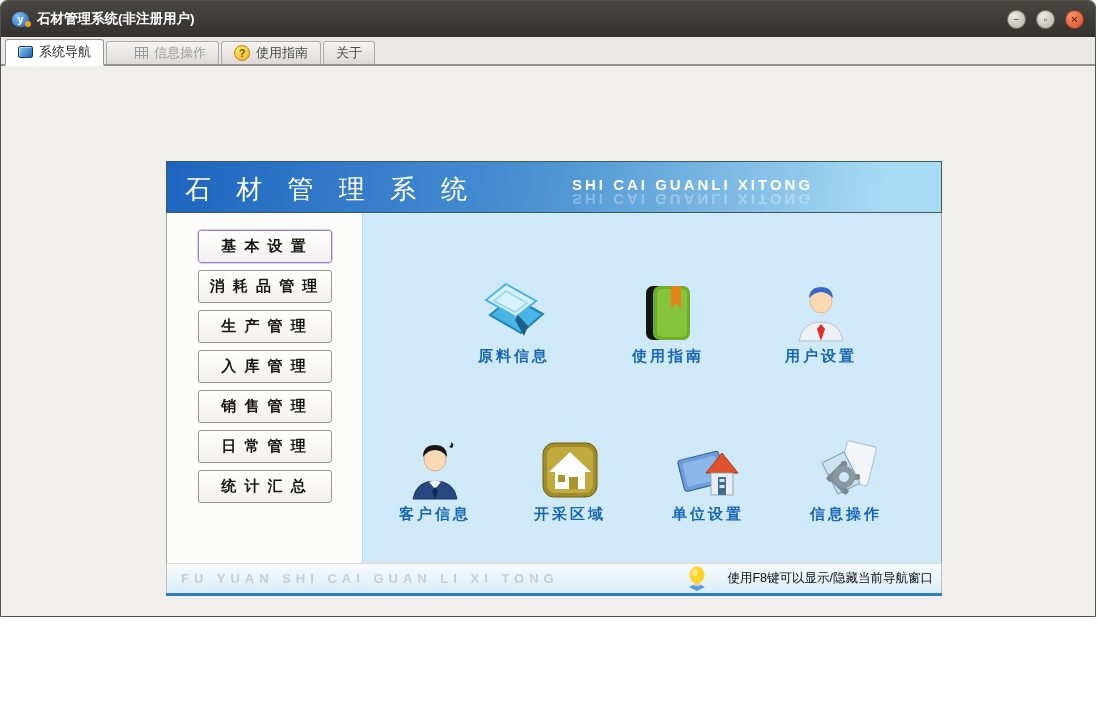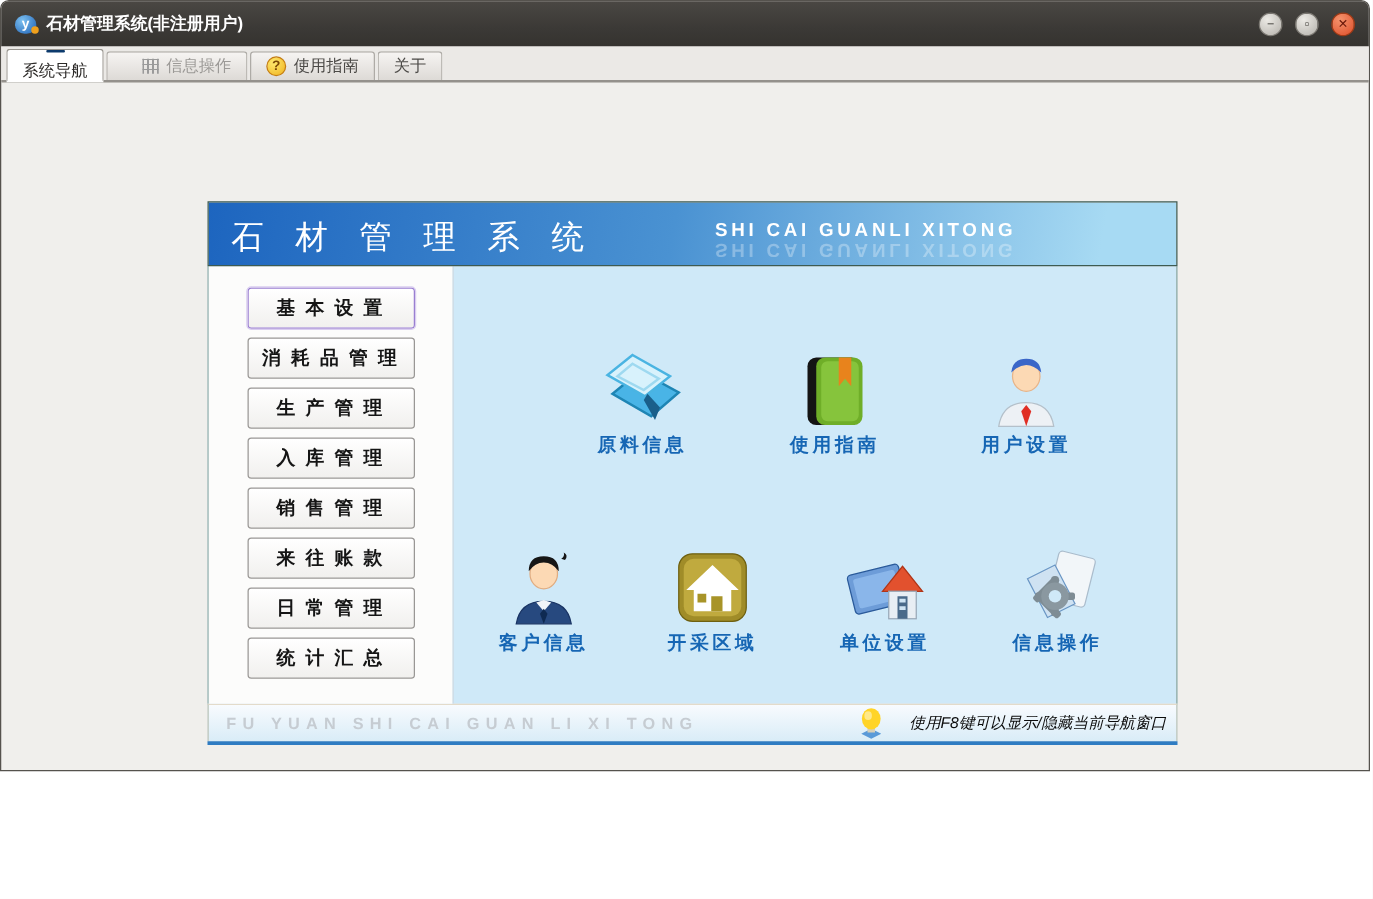--- a/index.html
+++ b/index.html
@@ -31,21 +31,21 @@
 
   
   .tabbar { display:flex; align-items:flex-end; height:29px; padding:0 4px;
     background:#ebe9e6; border-bottom:2px solid #94918c; }
   .tab { display:flex; align-items:center; gap:6px; height:23px; padding:0 12px;
     margin-right:2px; font-size:13px; color:#4c4a47;
     background:linear-gradient(#f6f4f2,#ddDAd6); border:1px solid #aeaba6;
     border-bottom:none; border-radius:3px 3px 0 0; cursor:default; }
   .tab.active { height:27px; background:#ffffff; border-color:#98958f;
     margin-bottom:-2px; border-bottom:2px solid #ffffff; position:relative; z-index:3;
-    color:#2c2a28;flex-direction:column; }
+    color:#2c2a28; }
   .tab.disabled { color:#9c9a97;padding-left:28px; }
   .ic-nav { width:15px; height:12px; border:1px solid #0c3a6c; border-radius:2px;
     background:linear-gradient(135deg,#8cc8ee,#1b63ae);
     box-shadow:inset 1px 1px 0 rgba(255,255,255,.55); }
   .ic-grid { width:13px; height:12px;
     background-image:repeating-linear-gradient(#9a9a9a 0 1px, transparent 1px 4px),
       repeating-linear-gradient(90deg,#9a9a9a 0 1px, transparent 1px 4px); }
   .ic-help { width:16px; height:16px; border-radius:50%; border:1px solid #c47d12;
     background:radial-gradient(circle at 35% 30%, #ffe96e, #efb21e);
     color:#7c4a06; font-size:11px; font-weight:bold; display:flex;
@@ -78,21 +78,21 @@
   .module .mlabel { margin-top:4px; color:#1666b4; font-size:15px;
     font-weight:bold; letter-spacing:3px; white-space:nowrap; }
 
   .pfoot { display:flex; align-items:center; height:30px;
     border-left:1px solid #b8c4bc; border-right:1px solid #b8c4bc;
     border-top:1px solid #e3dbca;
     background:linear-gradient(#f8fbfe,#d9ecf7); }
   .watermark { padding-left:14px; font-size:13px; font-weight:bold;
     letter-spacing:5px; color:#c6ccd2; white-space:nowrap; }
   .tipwrap { margin-left:auto; display:flex; align-items:center; gap:19px;
-    padding-right:8px;font-style:italic; }
+    padding-right:8px; }
   .tiptext { font-size:12.5px; color:#0c0c0c; white-space:nowrap; }
   .bline { height:3px; background:#2f7cc2; }
 </style>
 </head>
 <body>
 
 <div class="window">
 
   <div class="titlebar">
     <div class="appicon">y</div>
@@ -131,21 +131,20 @@
     </div>
 
     <div class="pbody">
 
       <div class="sidenav">
         <div class="navbtn selected">基 本 设 置</div>
         <div class="navbtn">消 耗 品 管 理</div>
         <div class="navbtn">生 产 管 理</div>
         <div class="navbtn">入 库 管 理</div>
         <div class="navbtn">销 售 管 理</div>
-        <div class="navbtn">来 往 账 款</div>
         <div class="navbtn">日 常 管 理</div>
         <div class="navbtn">统 计 汇 总</div>
       </div>
 
       <div class="iconarea">
 
         <div class="module" style="left:76px;top:60px;">
           <div class="mico">
             <svg width="66" height="62" viewBox="0 0 66 62">
               <path d="M31 16 L62 33 L40 52 L9 34 Z" fill="#49b4e6" stroke="#1e85b4" stroke-width="2"></path>

